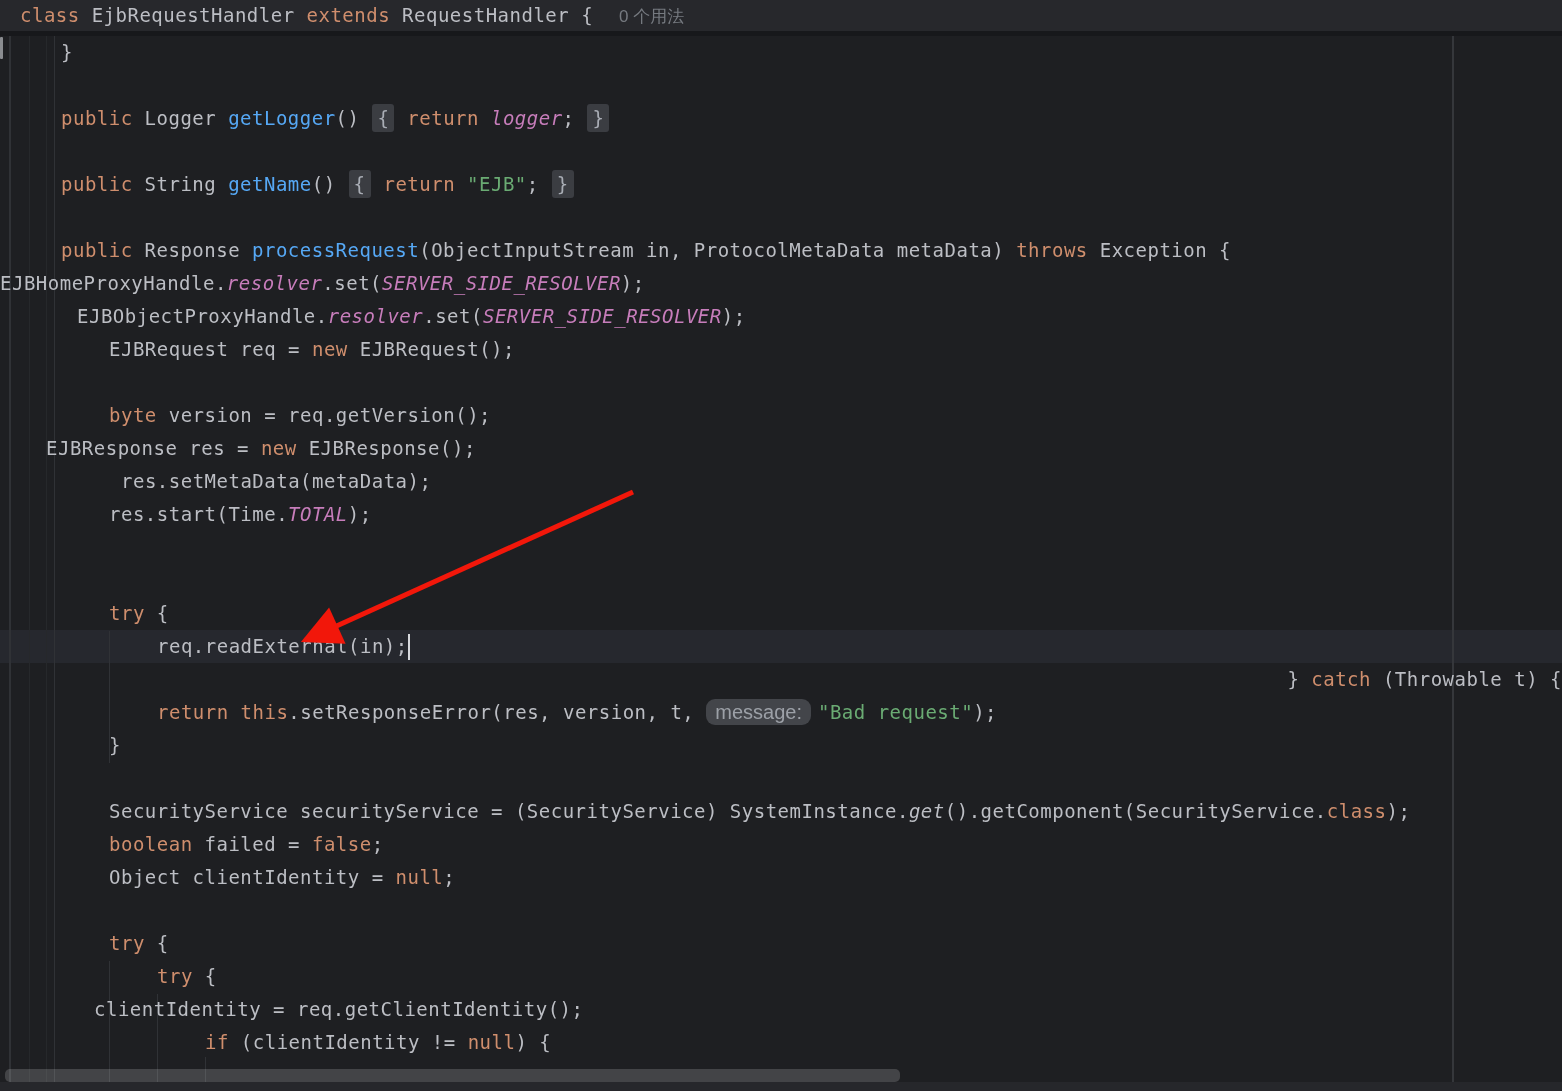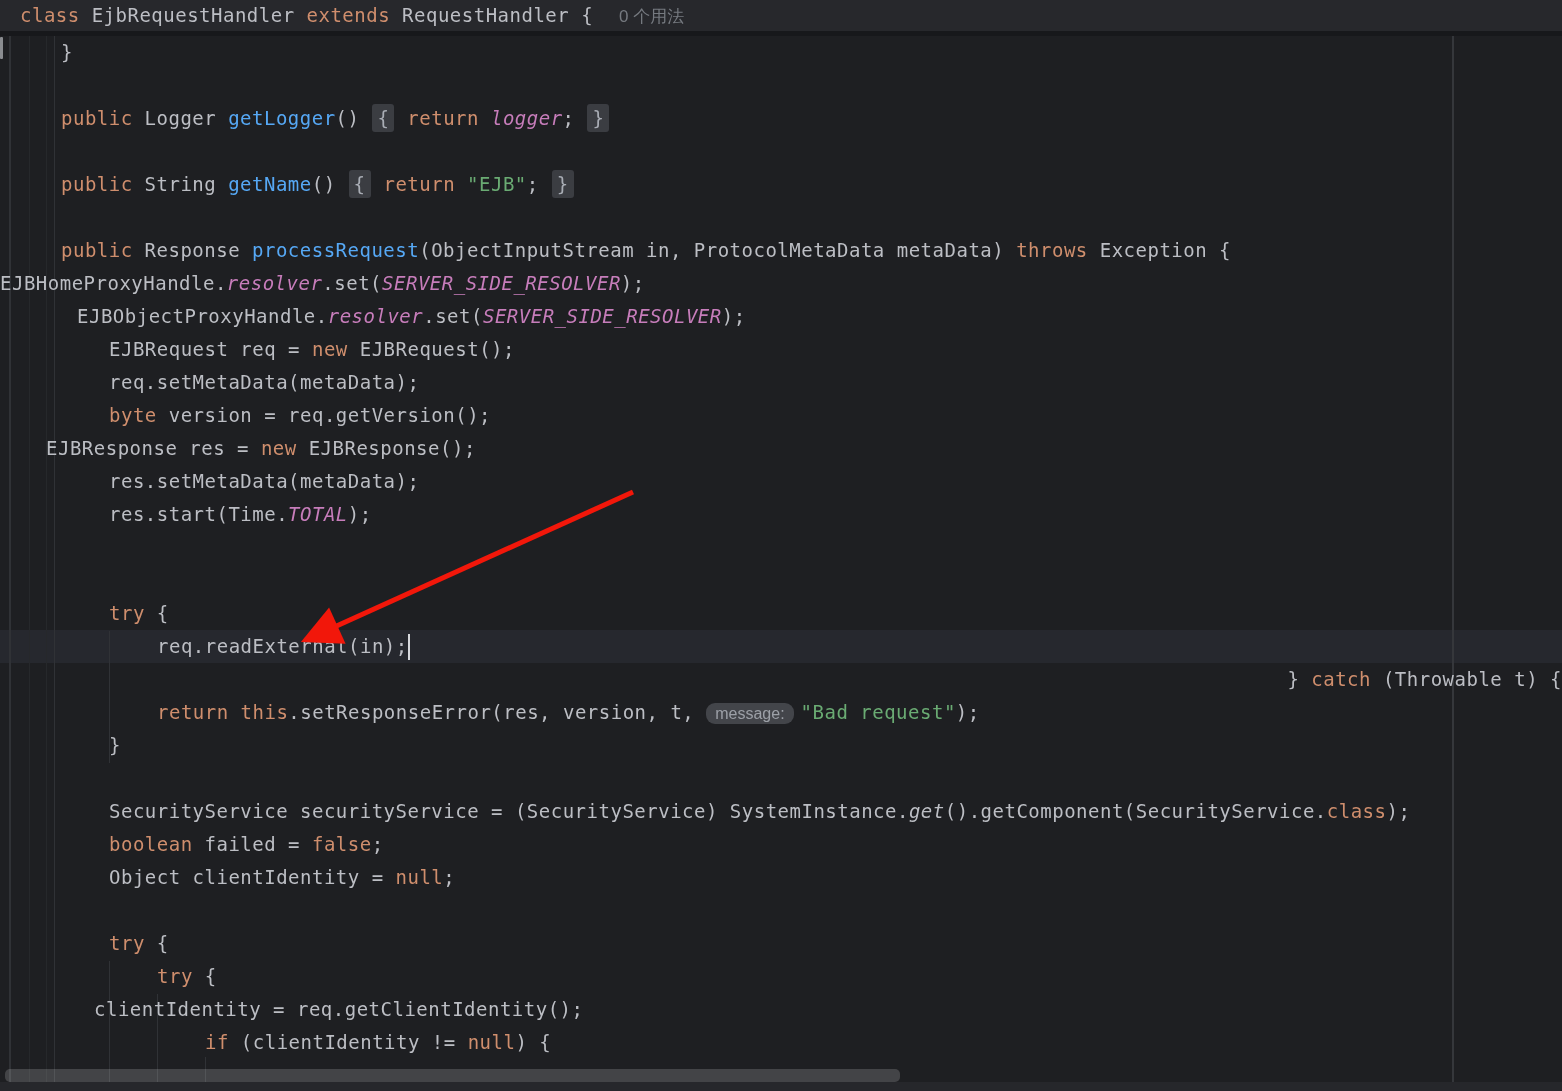--- a/index.html
+++ b/index.html
@@ -11,21 +11,21 @@
   }
   .layer{position:absolute;inset:0;}
   .line{position:absolute;left:0;right:0;height:33px;line-height:33px;white-space:pre;}
   .tk-k{color:var(--kw);}
   .tk-m{color:var(--method);}
   .tk-f{color:var(--field);font-style:italic;}
   .tk-s{color:var(--string);}
   .tk-i{font-style:italic;}
   .tk-b{background:var(--fold_bg);color:var(--fold_fg);border-radius:3px;padding:3px 5px;margin:0 1px;}
   .tk-h{background:var(--hint_bg);color:var(--hint_fg);border-radius:9px;padding:2px 9px;margin-right:7px;
-        font-family:"Liberation Sans","DejaVu Sans",sans-serif;font-size:16px;letter-spacing:0;}
+        font-family:"Liberation Sans","DejaVu Sans",sans-serif;font-size:20px;letter-spacing:0;}
   .tk-u{color:var(--usages);margin-left:26px;font-size:17px;
         font-family:"Liberation Sans","DejaVu Sans",sans-serif;letter-spacing:0;}
   #current-line{position:absolute;left:0;right:0;height:33px;background:var(--cur_line);}
   .guide{position:absolute;width:1px;}
   #sticky-header{
     position:absolute;top:0;left:0;right:0;height:31px;line-height:31px;
     background:var(--header_bg);border-bottom:5px solid var(--header_border);
     padding-left:20px;white-space:pre;z-index:6;
   }
   #caret{position:absolute;background:var(--caret);z-index:5;}
@@ -56,24 +56,23 @@
       <div class="line" style="top: 36px; padding-left: 61px;"><span class="tk-p">}</span></div>
       <div class="line" style="top: 69px; padding-left: 61px;"></div>
       <div class="line" style="top: 102px; padding-left: 61px;"><span class="tk-k">public</span><span class="tk-p"> Logger </span><span class="tk-m">getLogger</span><span class="tk-p">() </span><span class="tk-b">{</span><span class="tk-p"> </span><span class="tk-k">return</span><span class="tk-p"> </span><span class="tk-f">logger</span><span class="tk-p">; </span><span class="tk-b">}</span></div>
       <div class="line" style="top: 135px; padding-left: 61px;"></div>
       <div class="line" style="top: 168px; padding-left: 61px;"><span class="tk-k">public</span><span class="tk-p"> String </span><span class="tk-m">getName</span><span class="tk-p">() </span><span class="tk-b">{</span><span class="tk-p"> </span><span class="tk-k">return</span><span class="tk-p"> </span><span class="tk-s">"EJB"</span><span class="tk-p">; </span><span class="tk-b">}</span></div>
       <div class="line" style="top: 201px; padding-left: 61px;"></div>
       <div class="line" style="top: 234px; padding-left: 61px;"><span class="tk-k">public</span><span class="tk-p"> Response </span><span class="tk-m">processRequest</span><span class="tk-p">(ObjectInputStream in, ProtocolMetaData metaData) </span><span class="tk-k">throws</span><span class="tk-p"> Exception {</span></div>
       <div class="line" style="top: 267px; "><span class="tk-p">EJBHomeProxyHandle.</span><span class="tk-f">resolver</span><span class="tk-p">.set(</span><span class="tk-f">SERVER_SIDE_RESOLVER</span><span class="tk-p">);</span></div>
       <div class="line" style="top: 300px; padding-left: 77px;"><span class="tk-p">EJBObjectProxyHandle.</span><span class="tk-f">resolver</span><span class="tk-p">.set(</span><span class="tk-f">SERVER_SIDE_RESOLVER</span><span class="tk-p">);</span></div>
       <div class="line" style="top: 333px; padding-left: 109px;"><span class="tk-p">EJBRequest req = </span><span class="tk-k">new</span><span class="tk-p"> EJBRequest();</span></div>
-      <div class="line" style="top: 366px; padding-left: 109px;"><span class="tk-p">req.setMetaData(metaData);</span></div>
       <div class="line" style="top: 399px; padding-left: 109px;"><span class="tk-k">byte</span><span class="tk-p"> version = req.getVersion();</span></div>
       <div class="line" style="top: 432px; padding-left: 46px;"><span class="tk-p">EJBResponse res = </span><span class="tk-k">new</span><span class="tk-p"> EJBResponse();</span></div>
-      <div class="line" style="top: 465px; padding-left: 109px;"><span class="tk-p">res.setMetaData(metaData);</span></div>
+      <div class="line" style="top: 465px; padding-left: 109px; margin-left: 12px;"><span class="tk-p">res.setMetaData(metaData);</span></div>
       <div class="line" style="top: 498px; padding-left: 109px;"><span class="tk-p">res.start(Time.</span><span class="tk-f">TOTAL</span><span class="tk-p">);</span></div>
       <div class="line" style="top: 564px; padding-left: 61px;"></div>
       <div class="line" style="top: 597px; padding-left: 109px;"><span class="tk-k">try</span><span class="tk-p"> {</span></div>
       <div class="line" style="top: 630px; padding-left: 157px;"><span class="tk-p">req.readExternal(in);</span></div>
       <div class="line" style="top: 663px; padding-left: 109px; text-align: right;"><span class="tk-p">} </span><span class="tk-k">catch</span><span class="tk-p"> (Throwable t) {</span></div>
       <div class="line" style="top: 696px; padding-left: 157px;"><span class="tk-k">return</span><span class="tk-p"> </span><span class="tk-k">this</span><span class="tk-p">.setResponseError(res, version, t, </span><span class="tk-h">message:</span><span class="tk-s">"Bad request"</span><span class="tk-p">);</span></div>
       <div class="line" style="top: 729px; padding-left: 109px;"><span class="tk-p">}</span></div>
       <div class="line" style="top: 762px; padding-left: 61px;"></div>
       <div class="line" style="top: 795px; padding-left: 109px;"><span class="tk-p">SecurityService securityService = (SecurityService) SystemInstance.</span><span class="tk-i">get</span><span class="tk-p">().getComponent(SecurityService.</span><span class="tk-k">class</span><span class="tk-p">);</span></div>
       <div class="line" style="top: 828px; padding-left: 109px;"><span class="tk-k">boolean</span><span class="tk-p"> failed = </span><span class="tk-k">false</span><span class="tk-p">;</span></div>

